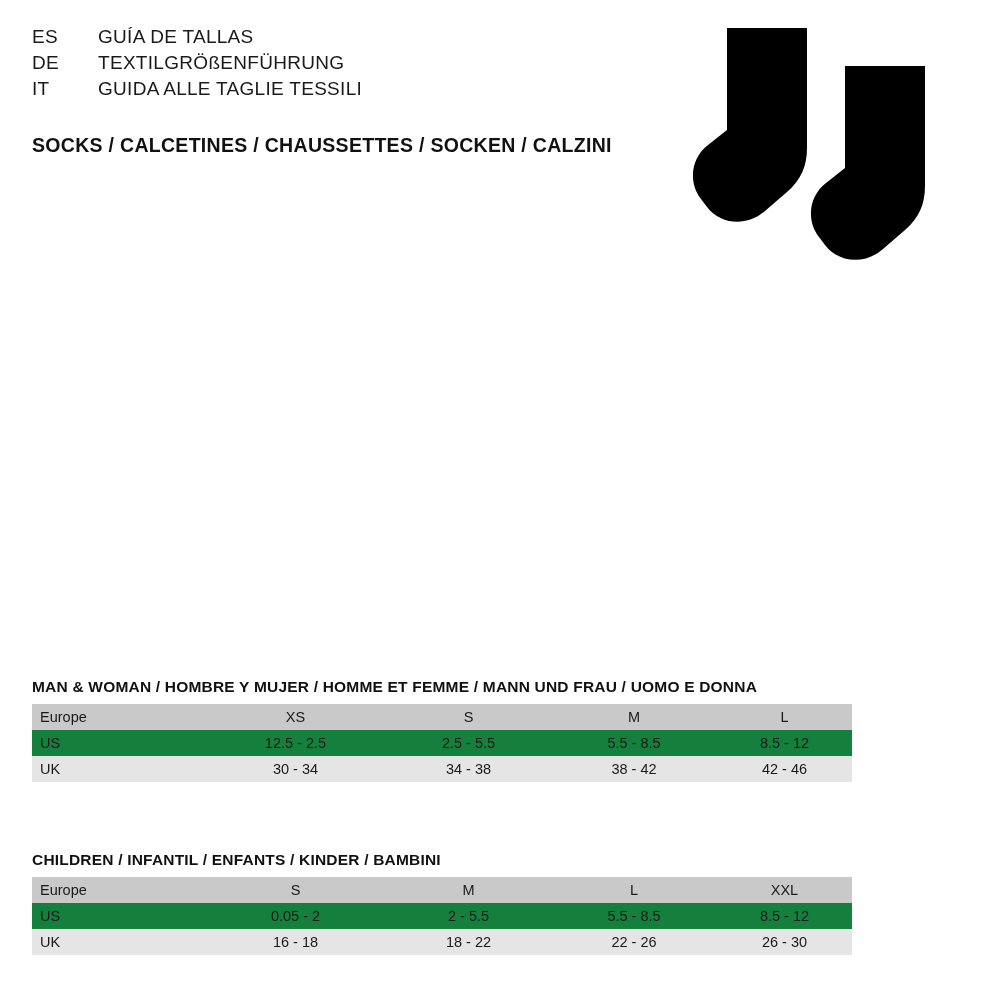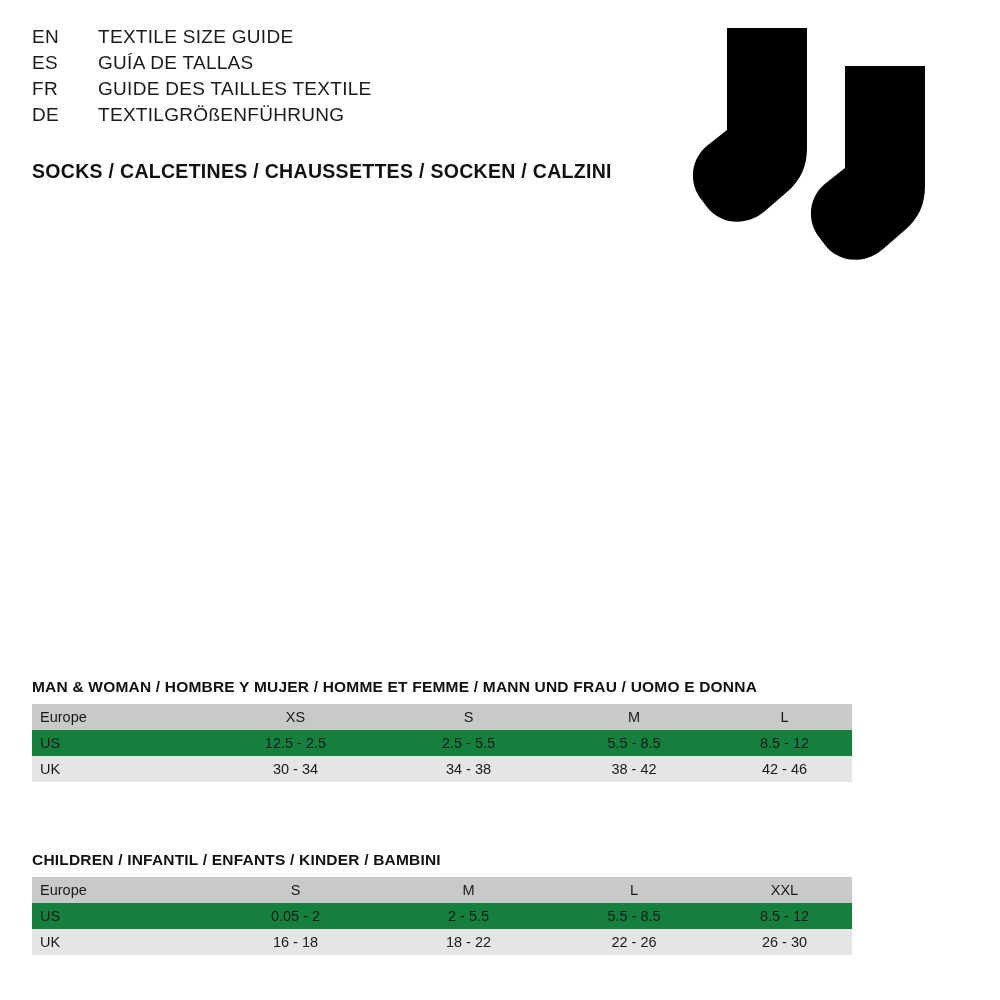--- a/index.html
+++ b/index.html
@@ -98,40 +98,36 @@
   .c2 { width: 165px; }
   .c3 { width: 165px; }
   .c4 { width: 150px; }
   .c5 { width: 135px; }
 </style>
 </head>
 <body>
 
 <div class="header">
 
-  <div class="lang-row">
-    <div class="lang-code">EN</div>
-    <div class="lang-text">TEXTILE SIZE GUIDE</div>
-  </div>
 
   <div class="lang-row">
     <div class="lang-code">ES</div>
     <div class="lang-text">GUÍA DE TALLAS</div>
   </div>
 
-  <div class="lang-row">
-    <div class="lang-code">FR</div>
-    <div class="lang-text">GUIDE DES TAILLES TEXTILE</div>
-  </div>
 
   <div class="lang-row">
     <div class="lang-code">DE</div>
     <div class="lang-text">TEXTILGRÖßENFÜHRUNG</div>
   </div>
 
+  <div class="lang-row">
+    <div class="lang-code">IT</div>
+    <div class="lang-text">GUIDA ALLE TAGLIE TESSILI</div>
+  </div>
 
   <div class="product-line">SOCKS / CALCETINES / CHAUSSETTES / SOCKEN / CALZINI</div>
 </div>
 
 <div class="socks-art">
   <svg width="290" height="280" viewBox="0 0 290 280" xmlns="http://www.w3.org/2000/svg">
 
     <path d="M62 10 h80 v120 c0 18 -6 32 -20 44 l-22 19 c-18 16 -44 14 -58 -4 l-6 -8 c-13 -17 -10 -41 7 -54 l19 -15 v-102 z" fill="#000000"></path>
 
     <path d="M142 118 a36 36 0 0 1 0 72" fill="none" stroke="#ffffff" stroke-width="9"></path>

